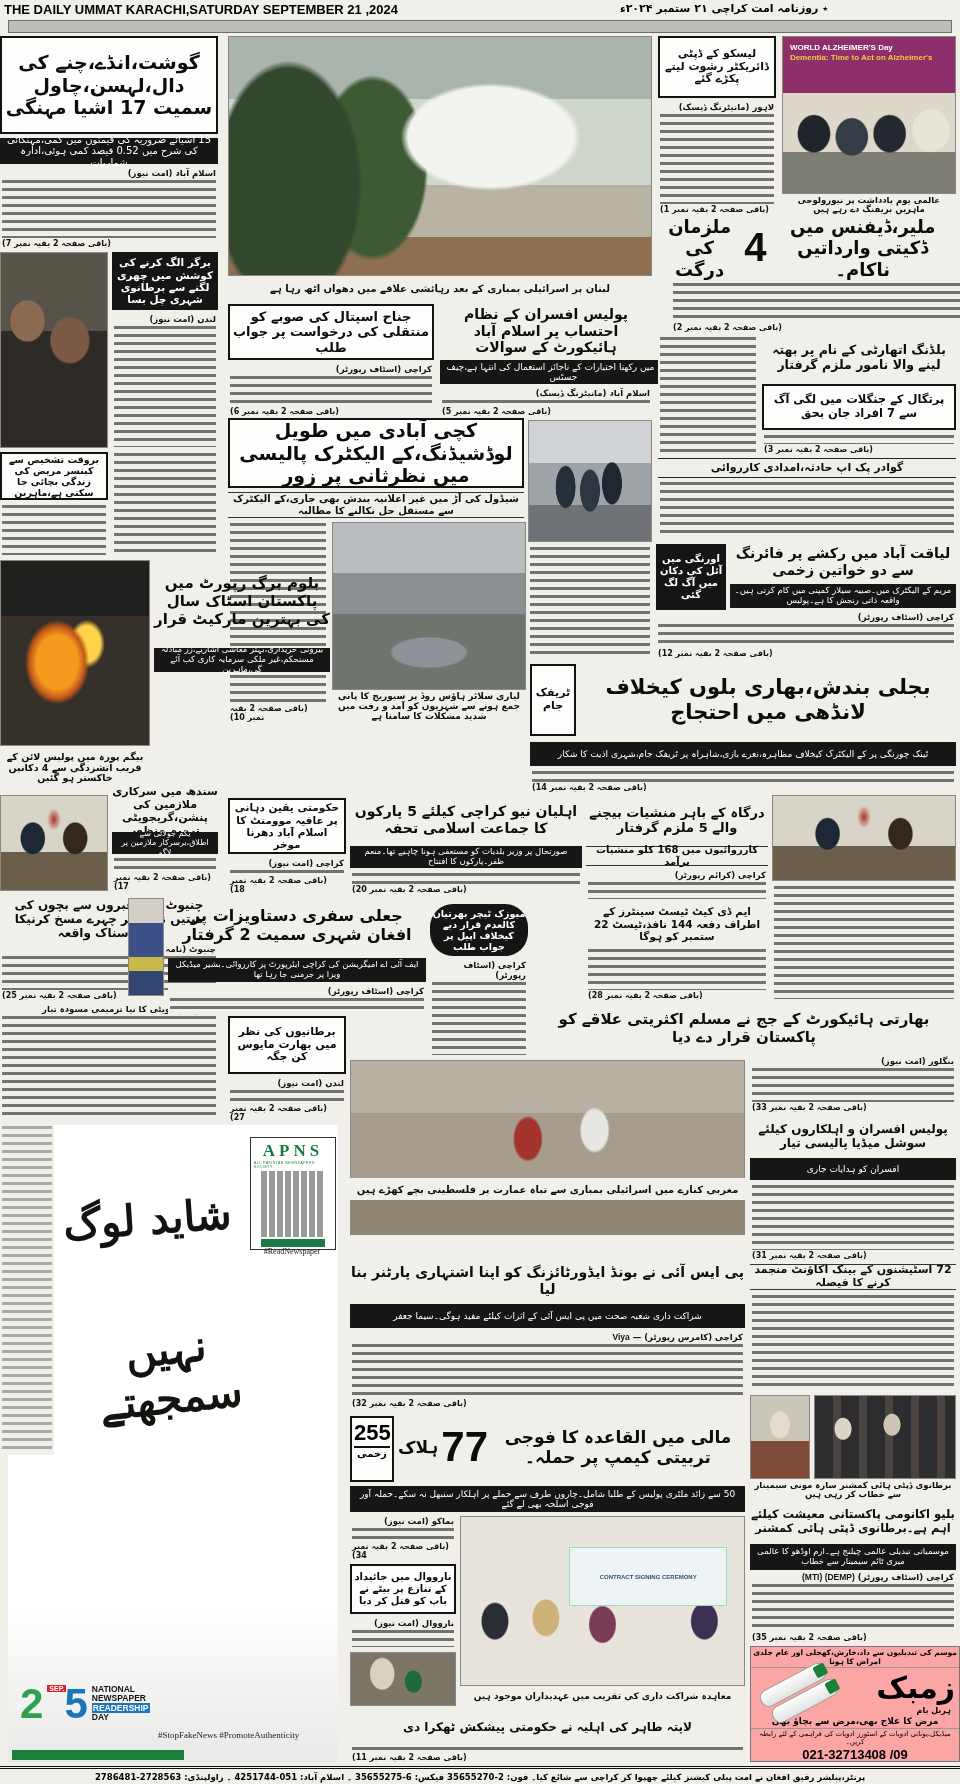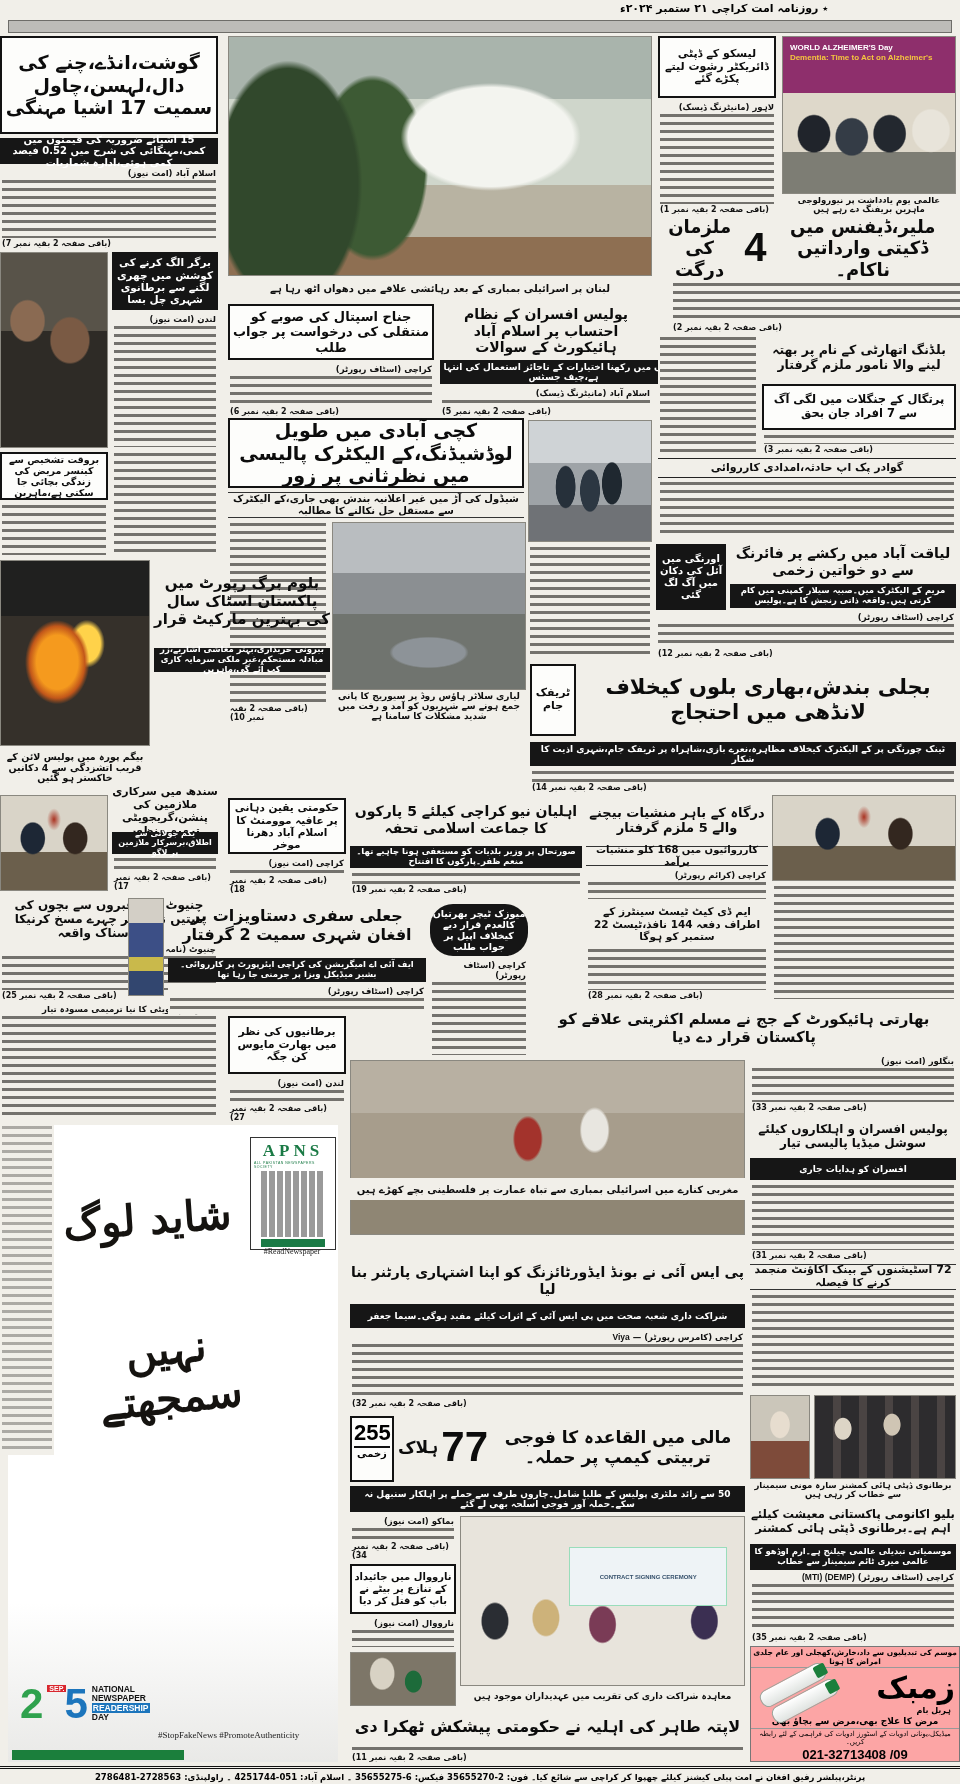--- a/index.html
+++ b/index.html
@@ -4,21 +4,21 @@
 <style>
   html,body{margin:0;padding:0;}
   body{background:#d8d6d0;font-family:"DejaVu Sans",sans-serif;}
   #page{position:relative;width:960px;height:1784px;background:#f1efe9;overflow:hidden;margin:0 auto;}
   .b{position:absolute;box-sizing:border-box;}
   .en{font-family:"Liberation Sans",sans-serif;}
   .ur{direction:rtl;font-family:"DejaVu Sans",sans-serif;}
   .hl{font-weight:bold;text-align:center;color:#0c0c0c;display:flex;align-items:center;justify-content:center;line-height:1.18;}
   .box{border:2px solid #121212;background:#fdfdfb;padding:2px;}
   .inv{background:#151515;color:#fff;padding:2px;}
-  .bar{background:#161616;color:#fff;font-weight:bold;display:flex;align-items:center;justify-content:center;text-align:center;line-height:1.15;padding:0 3px;}
+  .bar{background:#161616;color:#fff;font-weight:normal;display:flex;align-items:center;justify-content:center;text-align:center;line-height:1.15;padding:0 3px;}
   .txt{display:flex;flex-direction:column;background:#f1efe9;}
   .dl{font-size:8.5px;font-weight:bold;text-align:right;direction:rtl;color:#111;padding:0 2px 1px;}
   .st{flex:1;opacity:.72;background:repeating-linear-gradient(to bottom,#43413d 0 3px,transparent 3px 8px);margin:1px 2px;}
   .cont{font-size:8px;direction:rtl;text-align:left;color:#111;font-weight:bold;padding:0 2px;}
   .cap{font-size:10px;font-weight:bold;text-align:center;direction:rtl;color:#0d0d0d;display:flex;align-items:center;justify-content:center;line-height:1.1;background:#f1efe9;}
   .ph{background:#c8c5bd;border:1px solid #8a8880;}
   .bignum{font-family:"Liberation Sans",sans-serif;font-weight:bold;}
   
   .ph-lebanon{background:
     radial-gradient(150px 90px at 62% 42%, #f3f4ef 0 55%, transparent 60%),
@@ -96,20 +96,21 @@
   .nnrdtxt .blue{background:#1c75bc;color:#fff;padding:0 1px;}
   .greenbar{background:#1b7f3c;}
   .tube{position:absolute;width:70px;height:16px;background:linear-gradient(#fff,#dfe3e0);border:1px solid #9aa59c;border-radius:8px;}
   .tube:after{content:"";position:absolute;right:-2px;top:2px;width:12px;height:12px;background:#1b7f3c;border-radius:2px;}
 </style>
 </head>
 <body>
 
 <div id="page">
 
+  <div class="b en" style="left:4px;top:2px;width:600px;height:16px;font-size:13px;font-weight:bold;">THE DAILY UMMAT KARACHI,SATURDAY SEPTEMBER 21 ,2024</div>
   <div class="b ur" style="left:620px;top:2px;width:336px;height:16px;font-size:11px;font-weight:bold;text-align:left;">٭ روزنامہ امت کراچی ۲۱ ستمبر ۲۰۲۴ء</div>
   <div class="b" style="left:8px;top:20px;width:944px;height:13px;background:#bdbcb8;border:1px solid #6e6d69;"></div>
 
   <div class="b hl ur box" style="left:0;top:36px;width:218px;height:98px;font-size:19px;">گوشت،انڈے،چنے کی دال،لہسن،چاول سمیت 17 اشیا مہنگی</div>
   <div class="b bar ur" style="left:0;top:138px;width:218px;height:26px;font-size:10px;">15 اشیائے ضروریہ کی قیمتوں میں کمی،مہنگائی کی شرح میں 0.52 فیصد کمی ہوئی،ادارہ شماریات</div>
   <div class="b txt" style="left:0;top:168px;width:218px;height:80px;">
     <div class="dl">اسلام آباد (امت نیوز)</div>
     <div class="st"></div>
     <div class="cont">(باقی صفحہ 2 بقیہ نمبر 7)</div>
   </div>
@@ -236,21 +237,21 @@
   <div class="b hl ur box" style="left:228px;top:798px;width:118px;height:56px;font-size:10.5px;">حکومتی یقین دہانی پر عافیہ موومنٹ کا اسلام آباد دھرنا موخر</div>
   <div class="b txt" style="left:228px;top:858px;width:118px;height:36px;">
     <div class="dl">کراچی (امت نیوز)</div>
     <div class="st"></div>
     <div class="cont">(باقی صفحہ 2 بقیہ نمبر 18)</div>
   </div>
   <div class="b hl ur" style="left:350px;top:798px;width:232px;height:44px;font-size:14px;">اہلیان نیو کراچی کیلئے 5 پارکوں کا جماعت اسلامی تحفہ</div>
   <div class="b bar ur" style="left:350px;top:846px;width:232px;height:22px;font-size:8.5px;">صورتحال پر وزیر بلدیات کو مستعفی ہونا چاہیے تھا۔منعم ظفر۔پارکوں کا افتتاح</div>
   <div class="b txt" style="left:350px;top:872px;width:232px;height:22px;">
     <div class="st"></div>
-    <div class="cont">(باقی صفحہ 2 بقیہ نمبر 19)</div>
+    <div class="cont">(باقی صفحہ 2 بقیہ نمبر 20)</div>
   </div>
   <div class="b hl ur" style="left:586px;top:798px;width:182px;height:44px;font-size:13px;">درگاہ کے باہر منشیات بیچنے والے 5 ملزم گرفتار</div>
   <div class="b hl ur" style="left:586px;top:846px;width:182px;height:20px;font-size:10px;border-top:1px solid #333;border-bottom:1px solid #333;">کارروائیوں میں 168 کلو منشیات برآمد</div>
   <div class="b txt" style="left:586px;top:870px;width:182px;height:30px;">
     <div class="dl">کراچی (کرائم رپورٹر)</div>
     <div class="st"></div>
   </div>
   <div class="b ph ph-officials" style="left:772px;top:795px;width:184px;height:86px;"></div>
   <div class="b txt" style="left:772px;top:885px;width:184px;height:115px;">
       <div class="st"></div>
@@ -329,21 +330,21 @@
   <div class="b txt" style="left:350px;top:1618px;width:106px;height:30px;">
     <div class="dl">نارووال (امت نیوز)</div>
     <div class="st"></div>
   </div>
   <div class="b ph ph-shield" style="left:350px;top:1652px;width:106px;height:54px;"></div>
 
   <div class="b ph ph-contract" style="left:460px;top:1516px;width:285px;height:170px;">
     <div class="screenlbl">CONTRACT SIGNING CEREMONY</div>
   </div>
   <div class="b cap ur" style="left:460px;top:1688px;width:285px;height:18px;font-size:9px;">معاہدہ شراکت داری کی تقریب میں عہدیداران موجود ہیں</div>
-  <div class="b hl ur" style="left:350px;top:1710px;width:395px;height:34px;font-size:16px;">لاپتہ طاہر کی اہلیہ نے حکومتی پیشکش ٹھکرا دی</div>
+  <div class="b hl ur" style="left:350px;top:1710px;width:395px;height:34px;font-size:12px;">لاپتہ طاہر کی اہلیہ نے حکومتی پیشکش ٹھکرا دی</div>
   <div class="b txt" style="left:350px;top:1746px;width:395px;height:16px;">
       <div class="st"></div>
       <div class="cont">(باقی صفحہ 2 بقیہ نمبر 11)</div>
     </div>
 
   <div class="b ph ph-speaker" style="left:750px;top:1395px;width:60px;height:84px;"></div>
   <div class="b ph ph-conf" style="left:814px;top:1395px;width:142px;height:84px;"></div>
   <div class="b cap ur" style="left:750px;top:1481px;width:206px;height:18px;font-size:8.5px;">برطانوی ڈپٹی ہائی کمشنر سارہ مونی سیمینار سے خطاب کر رہی ہیں</div>
   <div class="b hl ur" style="left:750px;top:1502px;width:206px;height:40px;font-size:11.5px;">بلیو اکانومی پاکستانی معیشت کیلئے اہم ہے۔برطانوی ڈپٹی ہائی کمشنر</div>
   <div class="b bar ur" style="left:750px;top:1544px;width:206px;height:26px;font-size:8.5px;">موسمیاتی تبدیلی عالمی چیلنج ہے۔ارم اوڈھو کا عالمی میری ٹائم سیمینار سے خطاب</div>

